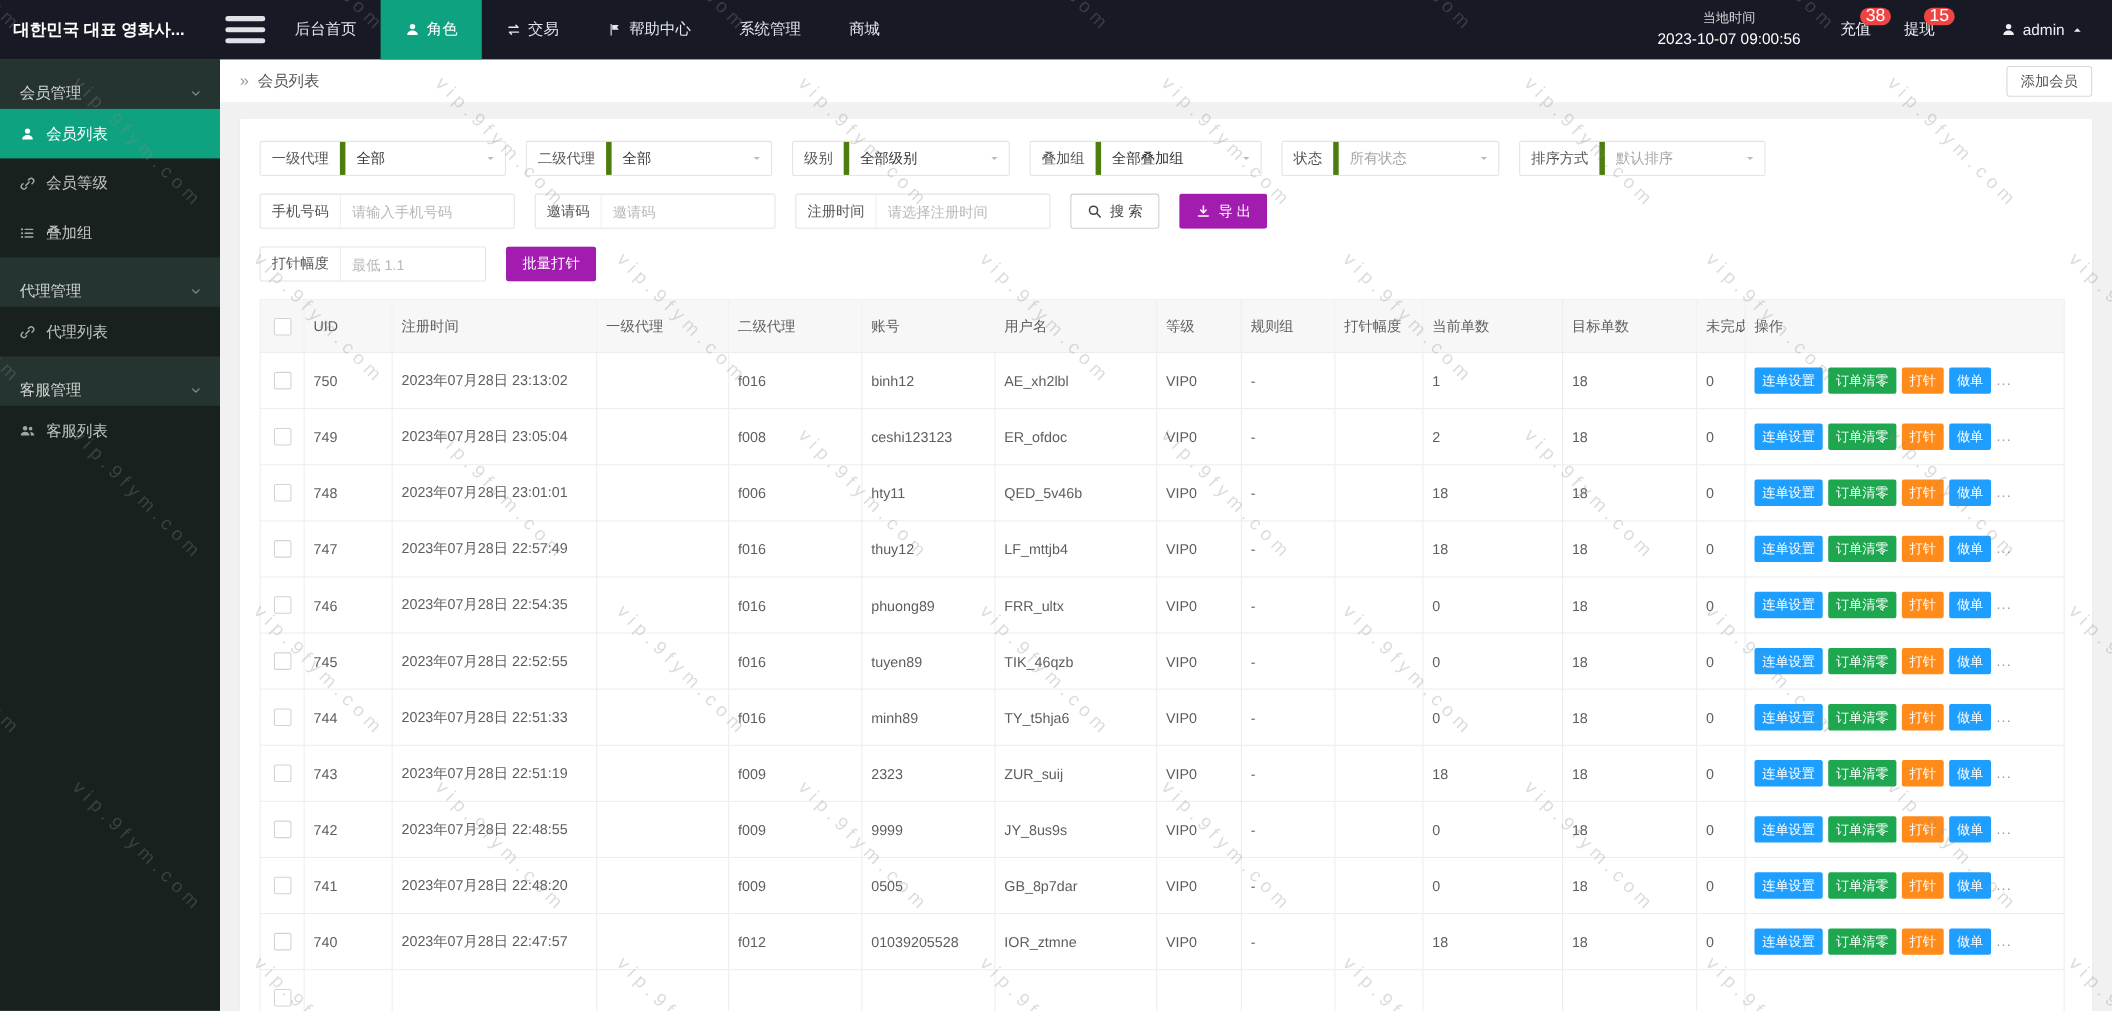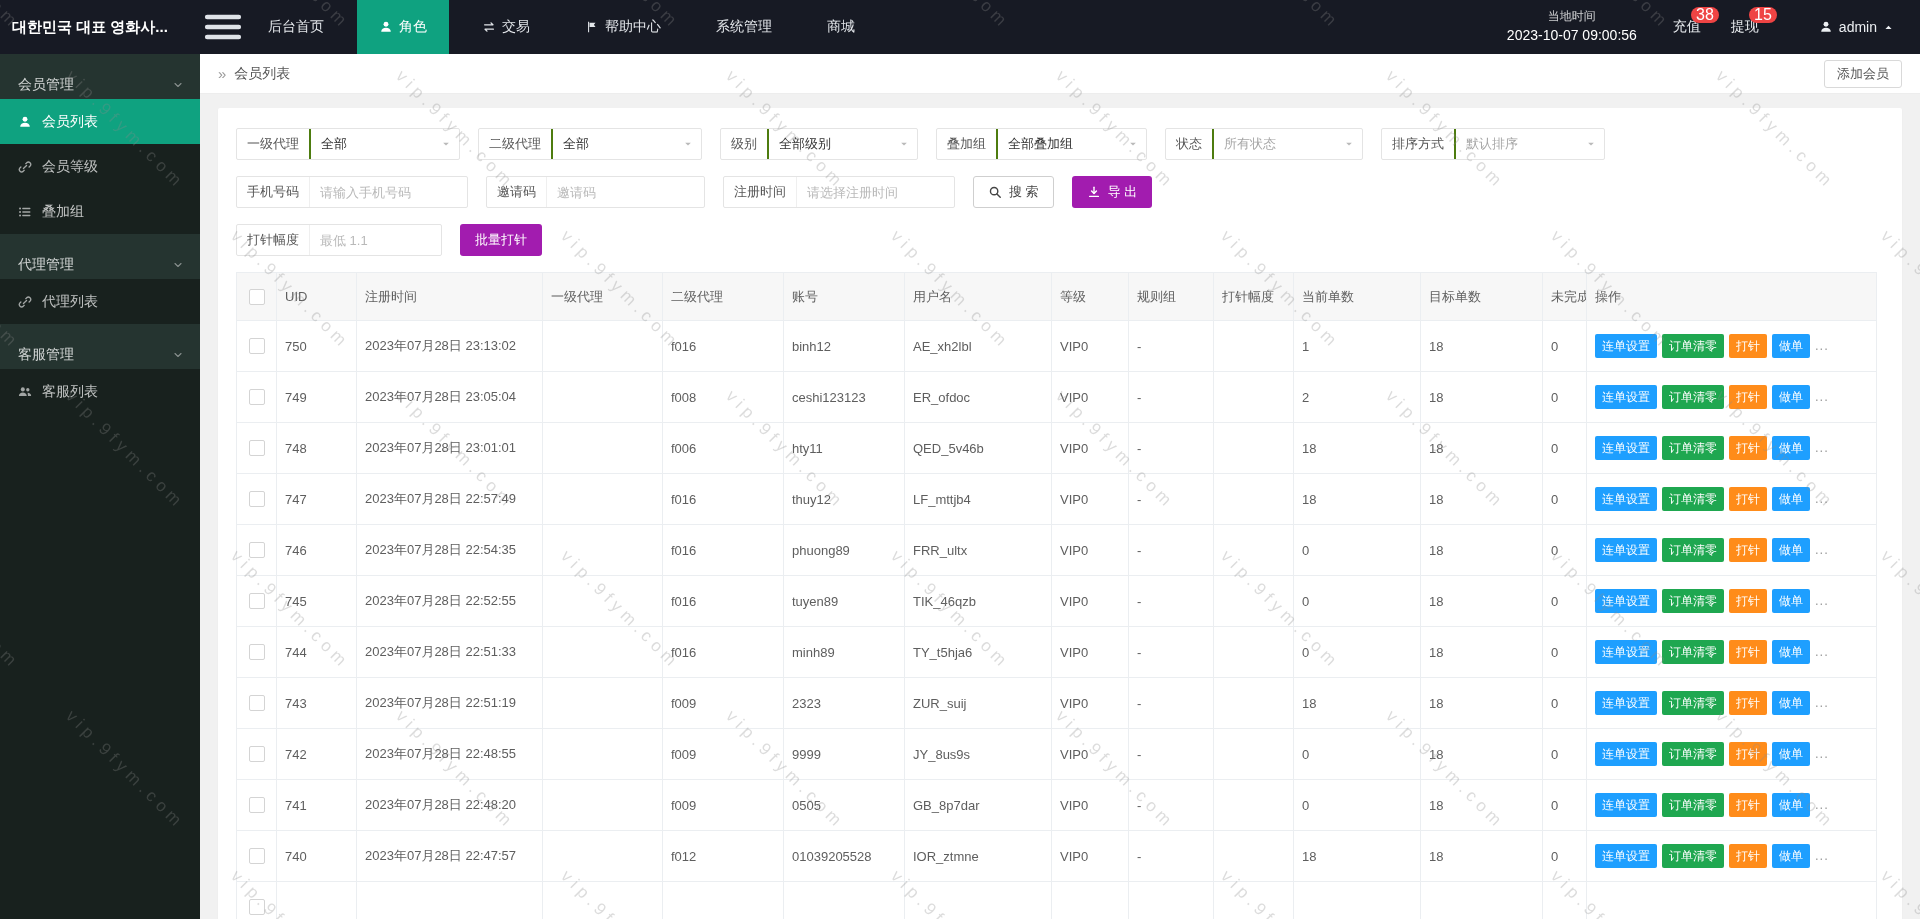--- a/index.html
+++ b/index.html
@@ -5,21 +5,21 @@
   * { margin:0; padding:0; box-sizing:border-box; }
   html,body { width:1920px; height:919px; overflow:hidden;
     font-family:"Liberation Sans","DejaVu Sans",sans-serif; background:#f1f1f1; position:relative; }
 
   
   .topbar { position:absolute; top:0; left:0; width:1920px; height:54px; background:#171a24;
     display:flex; align-items:stretch; color:rgba(255,255,255,.85); z-index:30; }
   .brand { width:200px; display:flex; align-items:center; padding:0 12px; font-weight:bold;
     font-size:15px; color:#fff; white-space:nowrap; overflow:hidden; }
   .nav-ham { width:46px; display:flex; align-items:center; justify-content:center; cursor:pointer; color:#dfe3e8; }
-  #topmenu { display:flex; align-items:stretch;gap:11px; }
+  #topmenu { display:flex; align-items:stretch; }
   .nav-item { display:flex; align-items:center; gap:6px; padding:0 22px; font-size:14px; cursor:pointer; color:#e3e6ea; }
   .nav-item.active { background:#0fa280; color:#fff; }
   .topright { margin-left:auto; display:flex; align-items:center; gap:30px; padding-right:26px; }
   .timebox { text-align:center; line-height:1.55; margin-right:6px; }
   .t1 { font-size:12px; color:rgba(255,255,255,.78); }
   .t2 { font-size:14px; color:#fff; }
   .navlink { position:relative; font-size:14px; cursor:pointer; color:#eceff2; }
   .badge { position:absolute; top:-11px; right:-18px; background:#ef4444; color:#fff; font-size:16px;
     font-style:normal; line-height:16px; padding:0 5px; border-radius:8px; }
   .iconbtn { cursor:pointer; color:#eceff2; display:flex; align-items:center; }
@@ -52,21 +52,21 @@
     border-radius:3px; font-size:13px; color:#555; cursor:pointer; }
   .panel { margin:14px 18px 0; background:#fff; padding:20px 18px 0; border-radius:2px;
     box-shadow:0 1px 2px rgba(0,0,0,.04); min-height:820px; }
 
   
   .frow { display:flex; align-items:center; gap:18px; margin-bottom:16px; }
   .fbox { display:flex; align-items:stretch; height:32px; border:1px solid #e4e4e4; border-radius:2px;
     background:#fff; font-size:13px; }
   .flabel { display:flex; align-items:center; padding:0 10px; color:#565656; white-space:nowrap; }
   .fval { display:flex; align-items:center; justify-content:space-between; width:150px;
-    padding:0 8px 0 10px; border-left:2px solid #4d7c0f; color:#333; cursor:pointer; }
+    padding:0 8px 0 10px; border-left:5px solid #4d7c0f; color:#333; cursor:pointer; }
   .fval .icn { color:#b9b9b9; }
   .vtext.muted { color:#a6a6a6; }
   .finput { width:158px; border:none; outline:none; padding:0 10px; font-size:13px; color:#333;
     border-left:1px solid #efefef; font-family:inherit; background:transparent; }
   .finput.short { width:132px; }
   .finput::placeholder { color:#b9b9b9; }
   .btn { height:32px; display:inline-flex; align-items:center; gap:7px; padding:0 14px; border-radius:3px;
     font-size:13px; cursor:pointer; border:1px solid transparent; font-family:inherit; }
   .btn-search { background:#fff; border-color:#cfcfcf; color:#444; }
   .btn-orange { background:#a21caf; color:#fff; }

